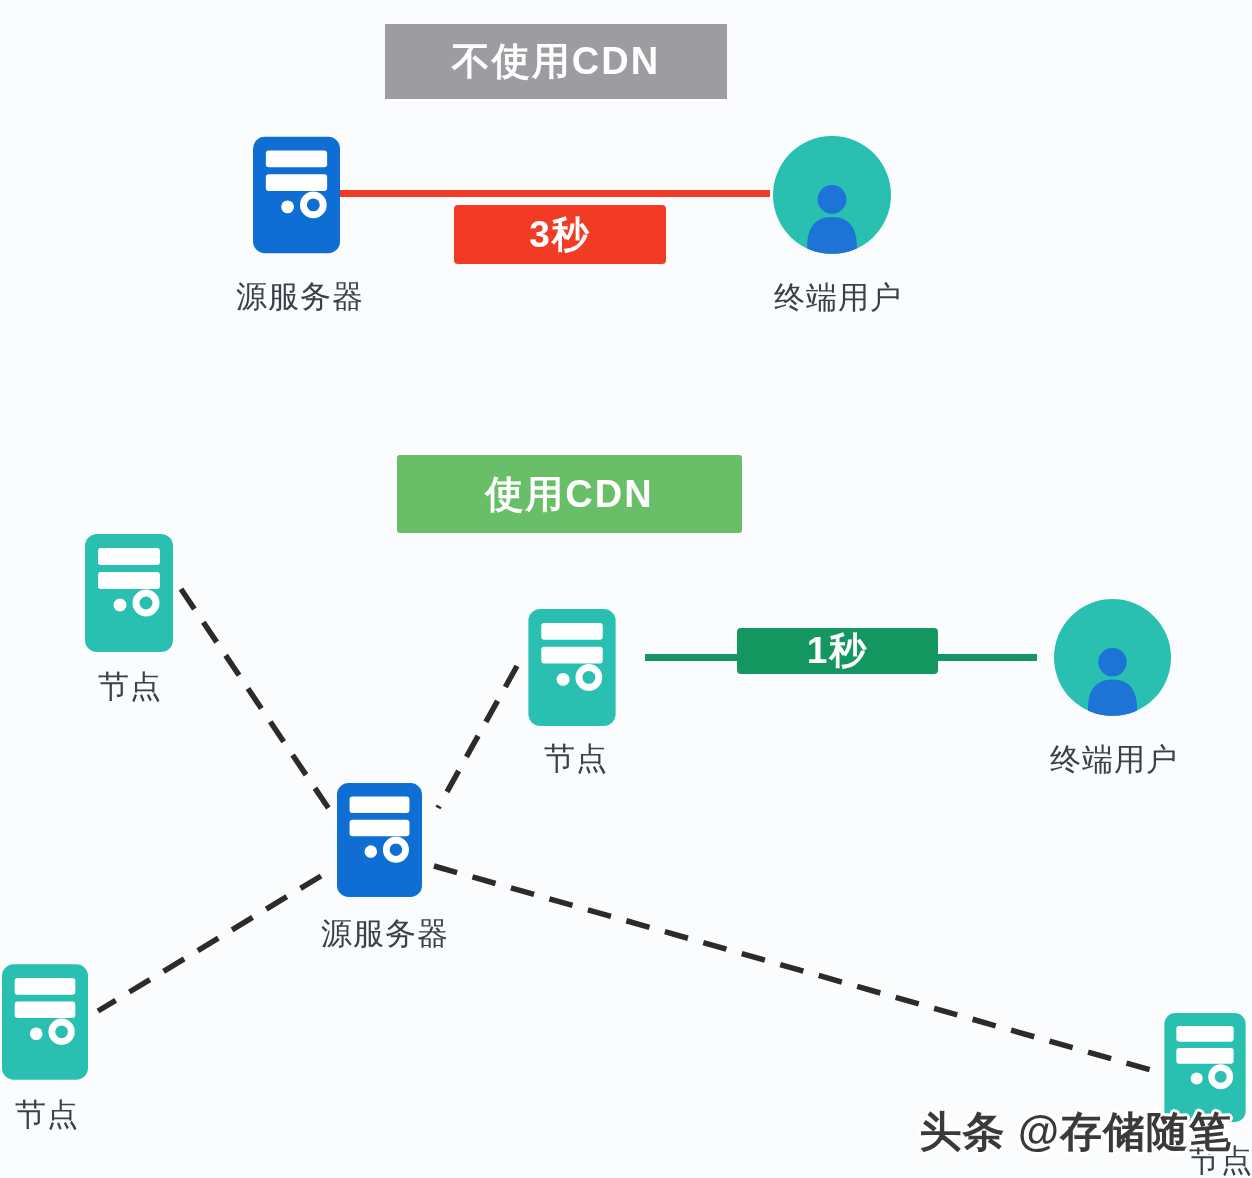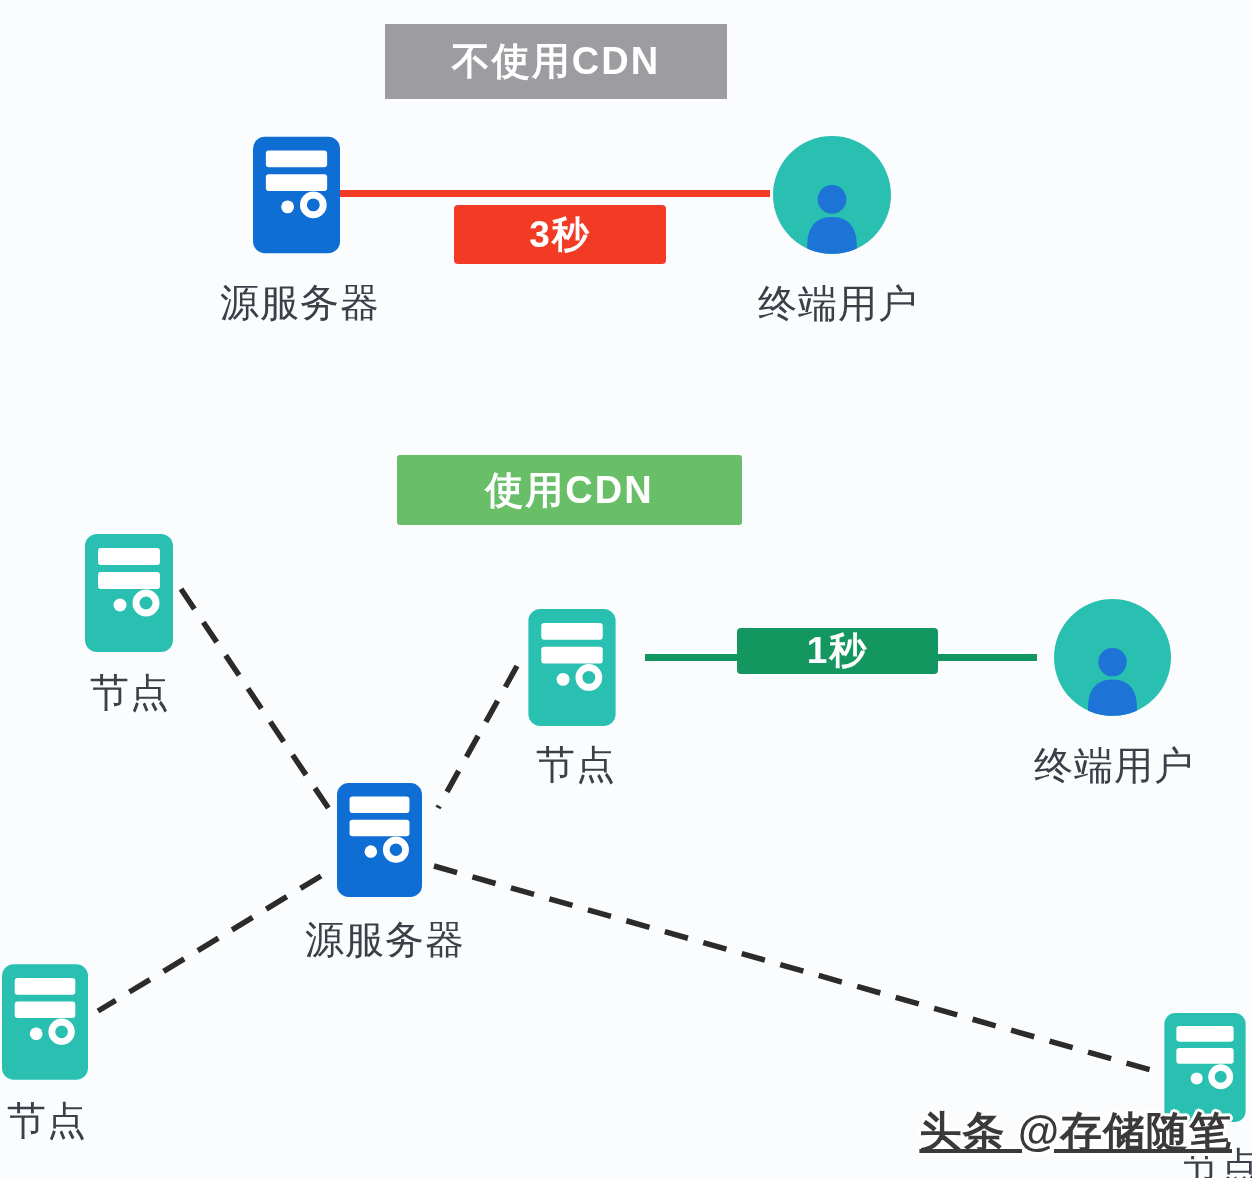--- a/index.html
+++ b/index.html
@@ -15,21 +15,21 @@
     overflow:hidden;
   }
   
   .hdr{
     position:absolute;
     display:flex;align-items:center;justify-content:center;
     color:var(--header-text,#fff);
     font-size:38px;font-weight:bold;letter-spacing:2px;
   }
   .hdr-no-cdn{left:385px;top:0;width:342px;height:75px;background:var(--no-cdn-header-bg,#9c9ca1);margin-top:24px;}
-  .hdr-cdn{left:397px;top:455px;width:345px;height:70px;background:var(--cdn-header-bg,#68bf67);border-radius:3px;text-align:right;}
+  .hdr-cdn{left:397px;top:455px;width:345px;height:78px;background:var(--cdn-header-bg,#68bf67);border-radius:3px;text-align:right;}
 
   
   .conn{position:absolute;}
   .line-red{left:340px;top:190px;width:430px;height:7px;background:var(--slow-accent,#f23b25);}
   .line-green{left:645px;top:654px;width:392px;height:7px;background:var(--fast-accent,#149660);}
   .latency{
     position:absolute;
     display:flex;align-items:center;justify-content:center;
     color:#fff;font-size:37px;font-weight:bold;
     border-radius:4px;letter-spacing:2px;
@@ -58,21 +58,21 @@
   }
   .user svg{display:block;}
   .person{fill:var(--person-blue,#1e73d6);}
   .user-1{left:773px;top:136px;width:118px;height:118px;}
   .user-2{left:1054px;top:599px;width:117px;height:117px;}
 
   
   .lbl{
     position:absolute;width:160px;text-align:center;
     color:var(--label-text,#3c3e48);
-    font-size:39px;letter-spacing:1px;
+    font-size:31px;letter-spacing:1px;
   }
   .lbl-origin-1{left:220px;top:276px;}
   .lbl-user-1{left:758px;top:277px;}
   .lbl-node-tl{left:50px;top:666px;}
   .lbl-node-mid{left:496px;top:738px;}
   .lbl-origin-2{left:305px;top:913px;}
   .lbl-user-2{left:1034px;top:739px;}
   .lbl-node-bl{left:-33px;top:1094px;}
   .lbl-node-br{left:1141px;top:1140px;}
 
@@ -87,21 +87,20 @@
 
   
   .watermark{
     position:absolute;right:20px;top:1104px;
     font-size:42px;font-weight:bold;
     color:var(--watermark-text,#3a3a3a);
     letter-spacing:1px;
     text-shadow:-2px -2px 0 #fff,2px -2px 0 #fff,-2px 2px 0 #fff,2px 2px 0 #fff,
                  0 3px 0 #fff,0 -3px 0 #fff,3px 0 0 #fff,-3px 0 0 #fff;
     z-index:5;
-    text-decoration:underline;
   }
 </style>
 </head>
 <body>
 
 <div class="canvas">
 
   <svg class="mesh" viewBox="0 0 1252 1178" xmlns="http://www.w3.org/2000/svg">
     <line class="dash" x1="181" y1="589" x2="331" y2="812"></line>
     <line class="dash" x1="517" y1="666" x2="438" y2="808"></line>

